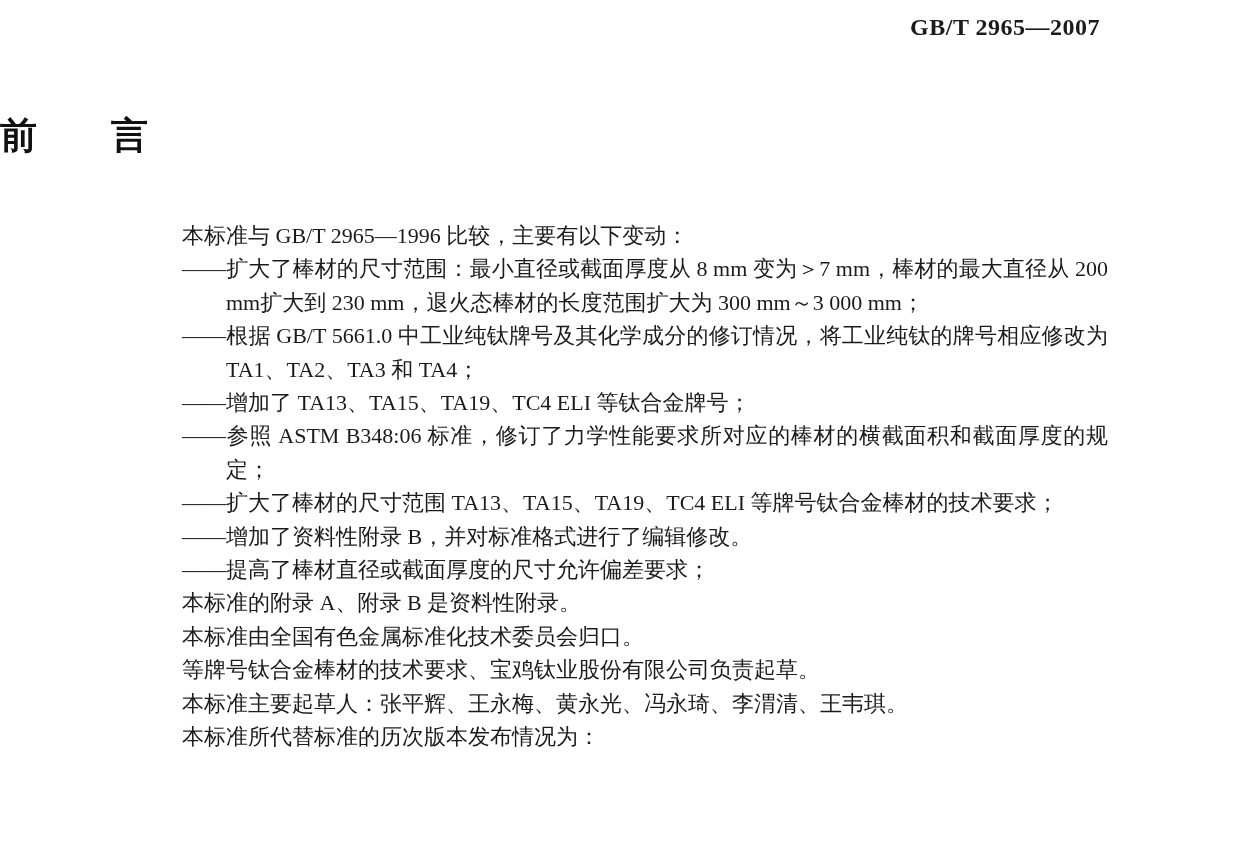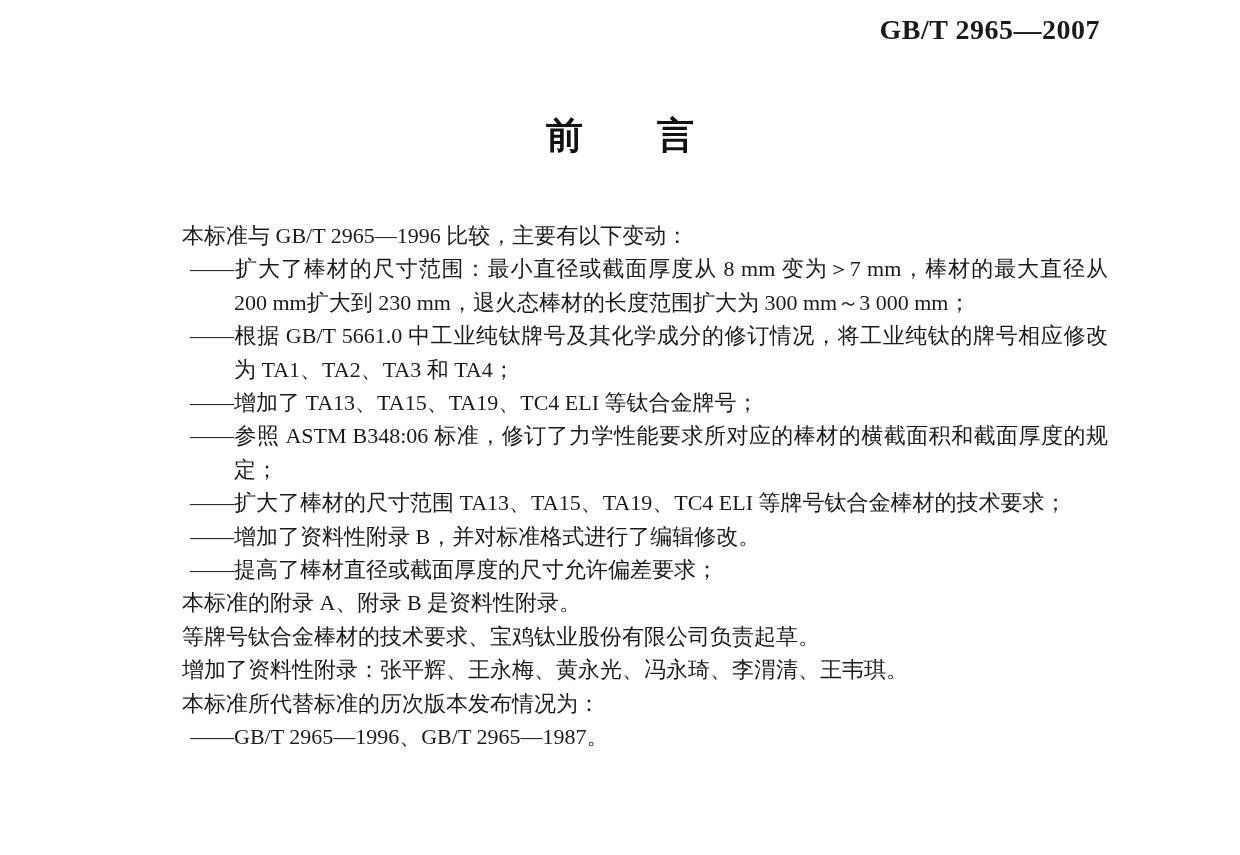--- a/index.html
+++ b/index.html
@@ -13,32 +13,32 @@
     height: 855px;
     background: #ffffff;
     color: #1b1b1b;
     font-family: "Liberation Serif", "DejaVu Serif", serif;
     overflow: hidden;
   }
   .doc-number {
     position: absolute;
     top: 14px;
     right: 140px;
-    font-size: 28px;
+    font-size: 24px;
     font-weight: bold;
     letter-spacing: 0.5px;
     white-space: nowrap;
   }
   .title {
     position: absolute;
     top: 114px;
     left: 0;
     width: 100%;
     margin: 0;
-    text-align: center;
+    text-align: left;
     font-family: "Liberation Sans", "DejaVu Sans", sans-serif;
     font-weight: bold;
     font-size: 37px;
     line-height: 1.2;
     color: #111111;
   }
   .body-col {
     position: absolute;
     left: 182px;
     top: 219px;
@@ -46,21 +46,20 @@
     font-size: 22px;
     line-height: 33.4px;
     text-align: justify;
   }
   .para {
     margin: 0;
   }
   .para.dash {
     padding-left: 44px;
     text-indent: -44px;
-    margin-left: 8px;
   }
 </style>
 </head>
 <body>
 
 <div class="page">
 
   <div class="doc-number">GB/T 2965—2007</div>
 
   <h1 class="title">前　　言</h1>
@@ -68,19 +67,19 @@
   <div class="body-col">
       <p class="para plain">本标准与 GB/T 2965—1996 比较，主要有以下变动：</p>
       <p class="para dash">——扩大了棒材的尺寸范围：最小直径或截面厚度从 8 mm 变为＞7 mm，棒材的最大直径从 200 mm扩大到 230 mm，退火态棒材的长度范围扩大为 300 mm～3 000 mm；</p>
       <p class="para dash">——根据 GB/T 5661.0 中工业纯钛牌号及其化学成分的修订情况，将工业纯钛的牌号相应修改为 TA1、TA2、TA3 和 TA4；</p>
       <p class="para dash">——增加了 TA13、TA15、TA19、TC4 ELI 等钛合金牌号；</p>
       <p class="para dash">——参照 ASTM B348:06 标准，修订了力学性能要求所对应的棒材的横截面积和截面厚度的规定；</p>
       <p class="para dash">——扩大了棒材的尺寸范围 TA13、TA15、TA19、TC4 ELI 等牌号钛合金棒材的技术要求；</p>
       <p class="para dash">——增加了资料性附录 B，并对标准格式进行了编辑修改。</p>
       <p class="para dash">——提高了棒材直径或截面厚度的尺寸允许偏差要求；</p>
       <p class="para plain">本标准的附录 A、附录 B 是资料性附录。</p>
+      <p class="para plain">本标准由全国有色金属标准化技术委员会归口。</p>
       <p class="para plain">等牌号钛合金棒材的技术要求、宝鸡钛业股份有限公司负责起草。</p>
-      <p class="para plain">增加了资料性附录：张平辉、王永梅、黄永光、冯永琦、李渭清、王韦琪。</p>
+      <p class="para plain">本标准主要起草人：张平辉、王永梅、黄永光、冯永琦、李渭清、王韦琪。</p>
       <p class="para plain">本标准所代替标准的历次版本发布情况为：</p>
-      <p class="para dash">——GB/T 2965—1996、GB/T 2965—1987。</p>
     </div>
 
 </div>
 
 </body></html>

